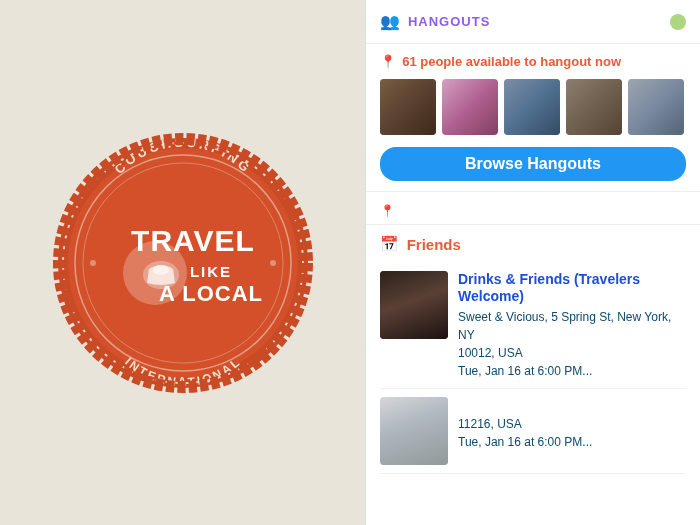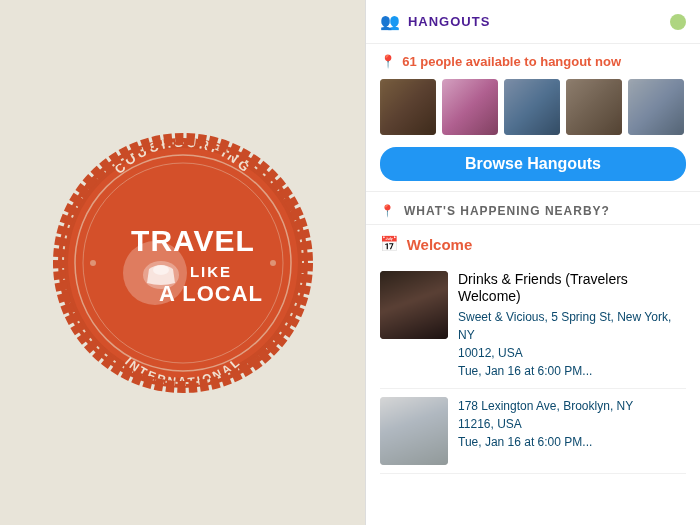--- a/index.html
+++ b/index.html
@@ -57,21 +57,21 @@
     .section-header-left {
       display: flex;
       align-items: center;
       gap: 8px;
     }
 
     .header-title {
       font-size: 13px;
       font-weight: 700;
       letter-spacing: 1px;
-      color: #4c1d95;
+      color: #8b5cf6;
       text-transform: uppercase;
     }
 
     .online-dot {
       width: 16px;
       height: 16px;
       background: #8bc34a;
       border-radius: 50%;
       opacity: 0.7;
     }
@@ -196,22 +196,22 @@
     .event-thumb-2 {
       background: linear-gradient(135deg, #e0e0e0 0%, #c8c8c8 40%, #b0b0b0 100%);
     }
 
     .event-info {
       flex: 1;
     }
 
     .event-title {
       font-size: 14px;
-      font-weight: 400;
-      color: #000000;
+      font-weight: 700;
+      color: #1d4ed8;
       margin-bottom: 3px;
       line-height: 1.2;
     }
 
     .event-details {
       font-size: 12px;
       color: #0c4a6e;
       line-height: 1.5;
     }
 
@@ -311,28 +311,27 @@
         <div class="avatar-inner" style="background:linear-gradient(135deg,#a0a8b0,#7888a0,#506070);"></div>
       </div>
     </div>
 
     <button class="browse-btn">Browse Hangouts</button>
   </div>
 
   <div class="nearby-section">
     <div class="nearby-header">
       <span>📍</span>
-      <span>WHAT'S HAPPENING NEARBY?</span>
     </div>
   </div>
 
   <div class="events-section">
     <div class="events-label">
       <span class="calendar-icon">📅</span>
-      <span>Welcome</span>
+      <span>Friends</span>
     </div>
 
     <div class="event-item">
       <div class="event-thumb event-thumb-1">
         <div style="width:100%;height:100%;background:linear-gradient(160deg,#2a2018 0%,#5a4035 45%,#1a1010 100%);filter:blur(1px);transform:scale(1.05);"></div>
       </div>
       <div class="event-info">
         <div class="event-title">Drinks &amp; Friends (Travelers Welcome)</div>
         <div class="event-details">
           <span>Sweet &amp; Vicious, 5 Spring St, New York, NY</span><br>
@@ -341,21 +340,21 @@
         </div>
       </div>
     </div>
 
     <div class="event-item">
       <div class="event-thumb event-thumb-2">
         <div style="width:100%;height:100%;background:linear-gradient(160deg,#d8d8d8 0%,#b0b8c0 40%,#909898 100%);filter:blur(1px);transform:scale(1.05);"></div>
       </div>
       <div class="event-info">
         <div class="event-details">
-          <span>178 Lexington Ave, Brooklyn, NY</span><br>
+          <br>
           <span>11216, USA</span><br>
           <span>Tue, Jan 16 at 6:00 PM...</span>
         </div>
       </div>
     </div>
 
   </div>
 </div>
 
 </body></html>

